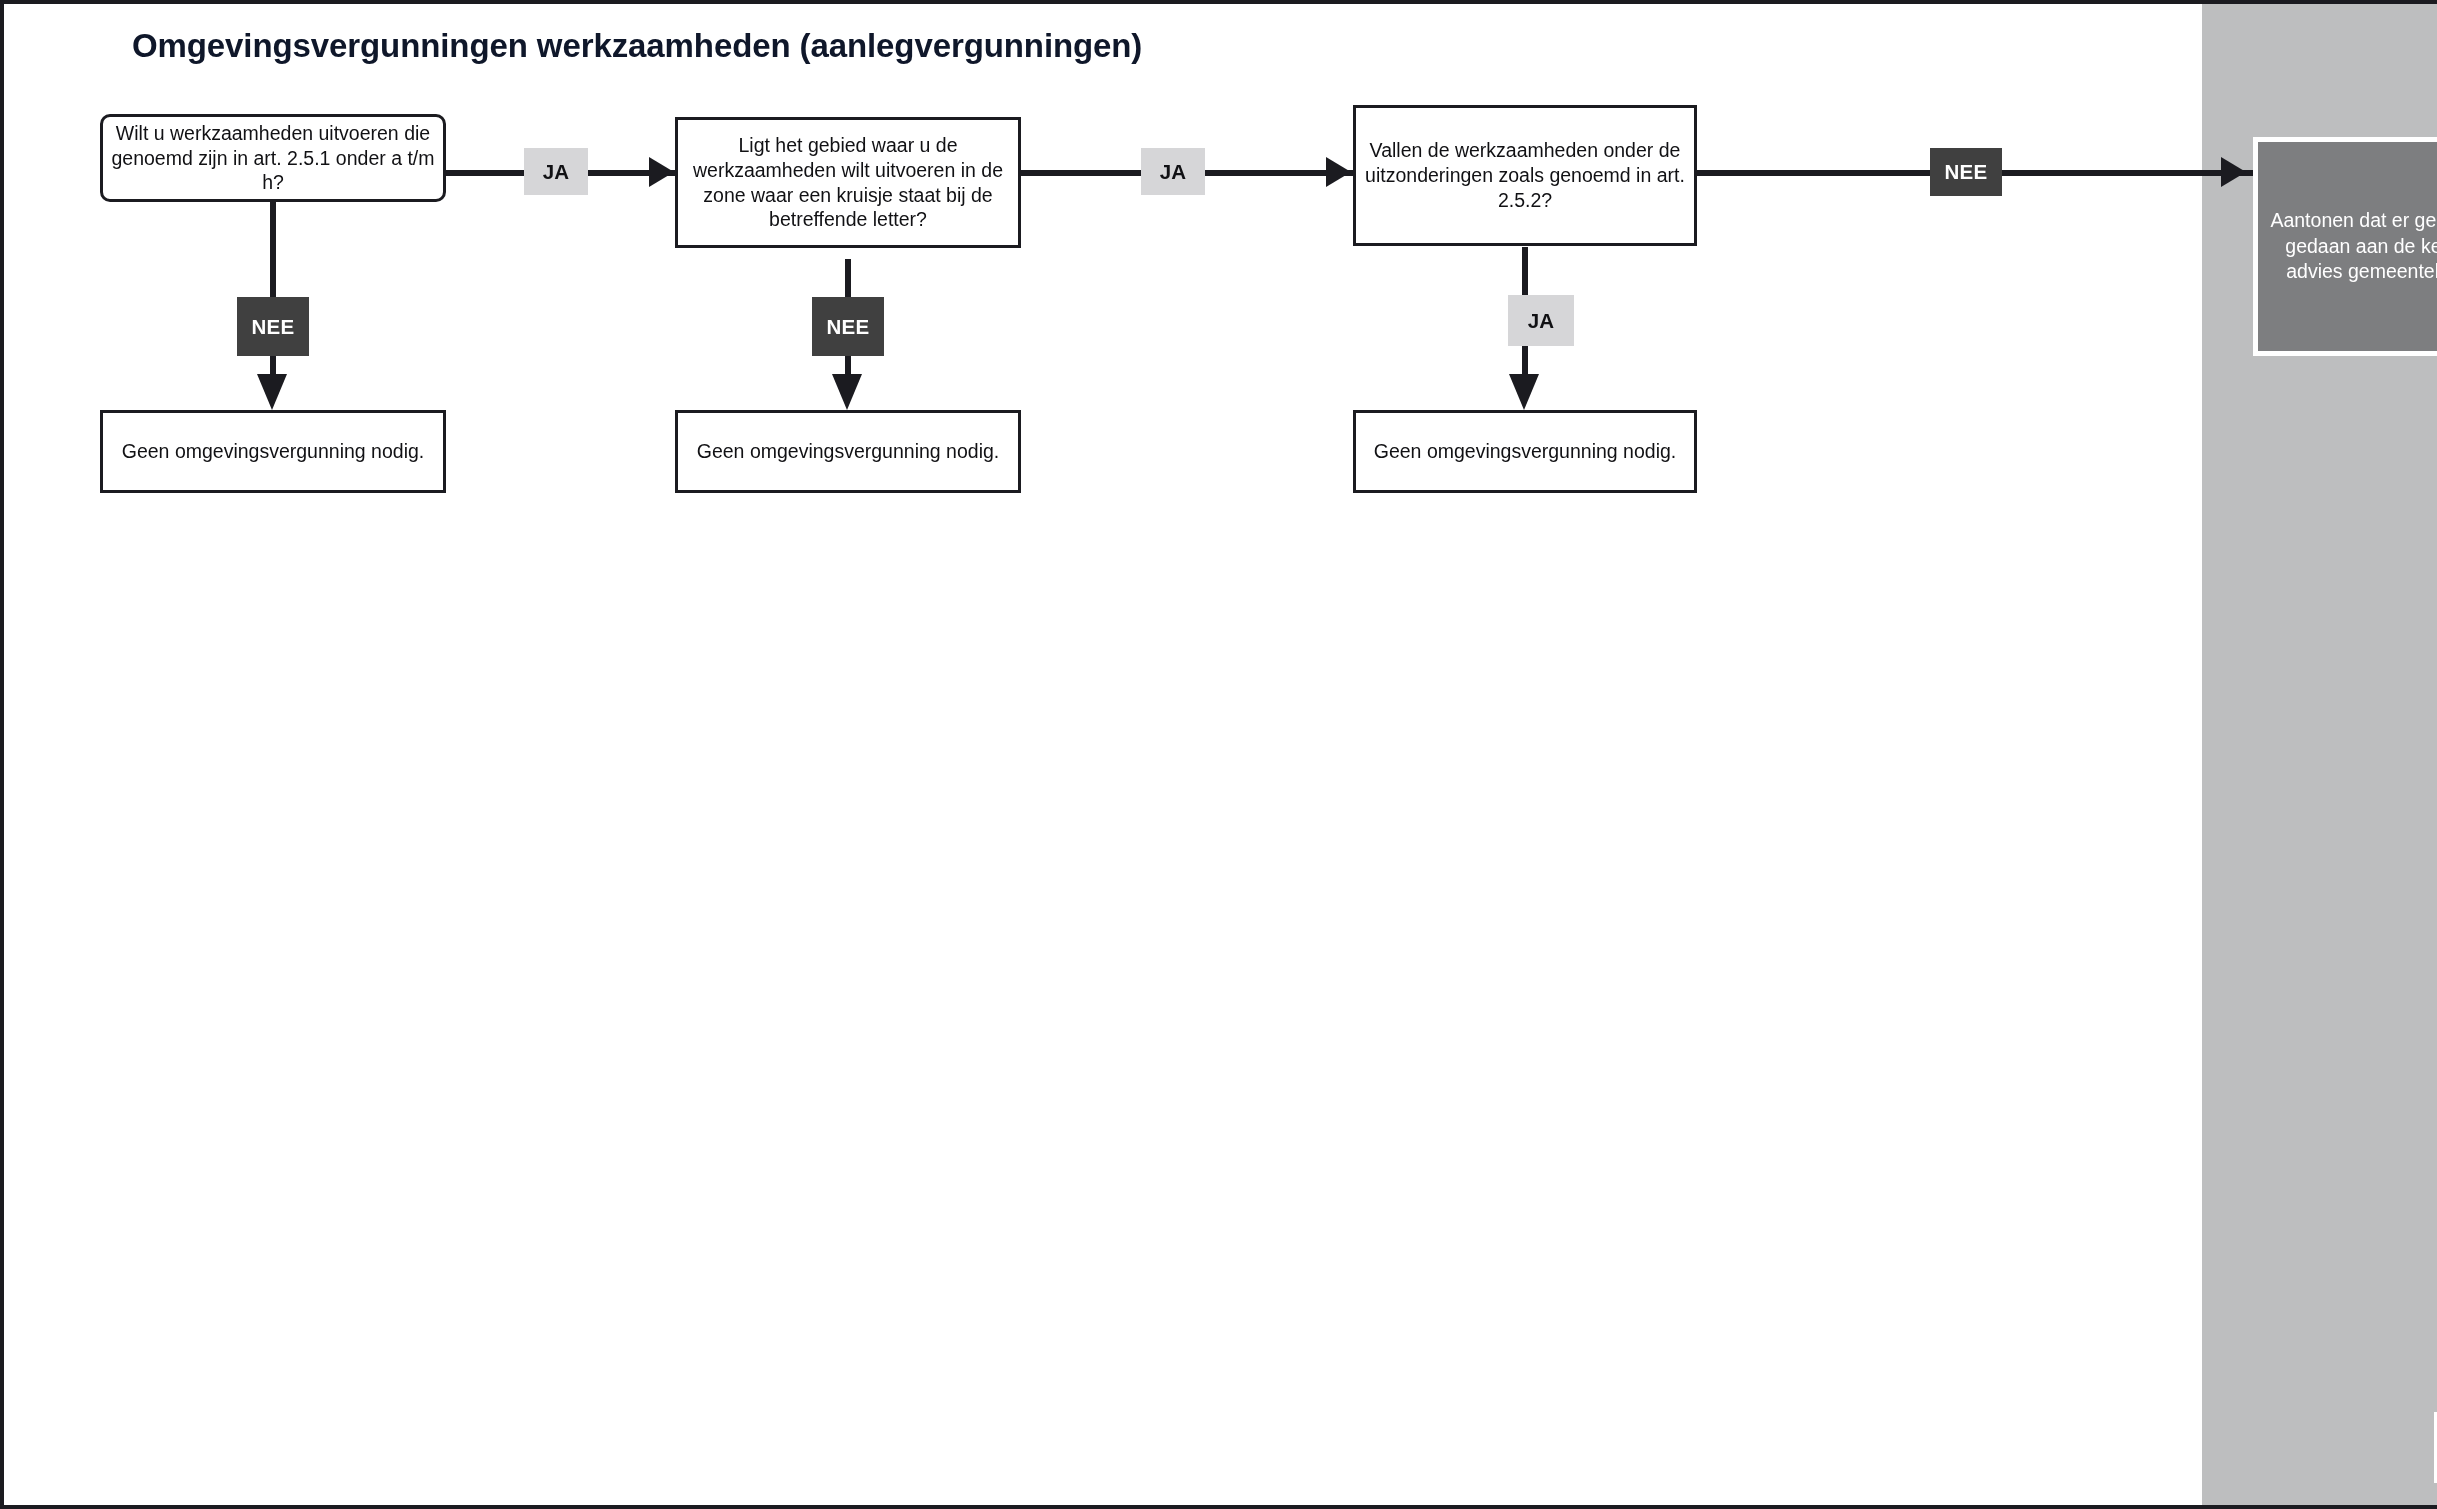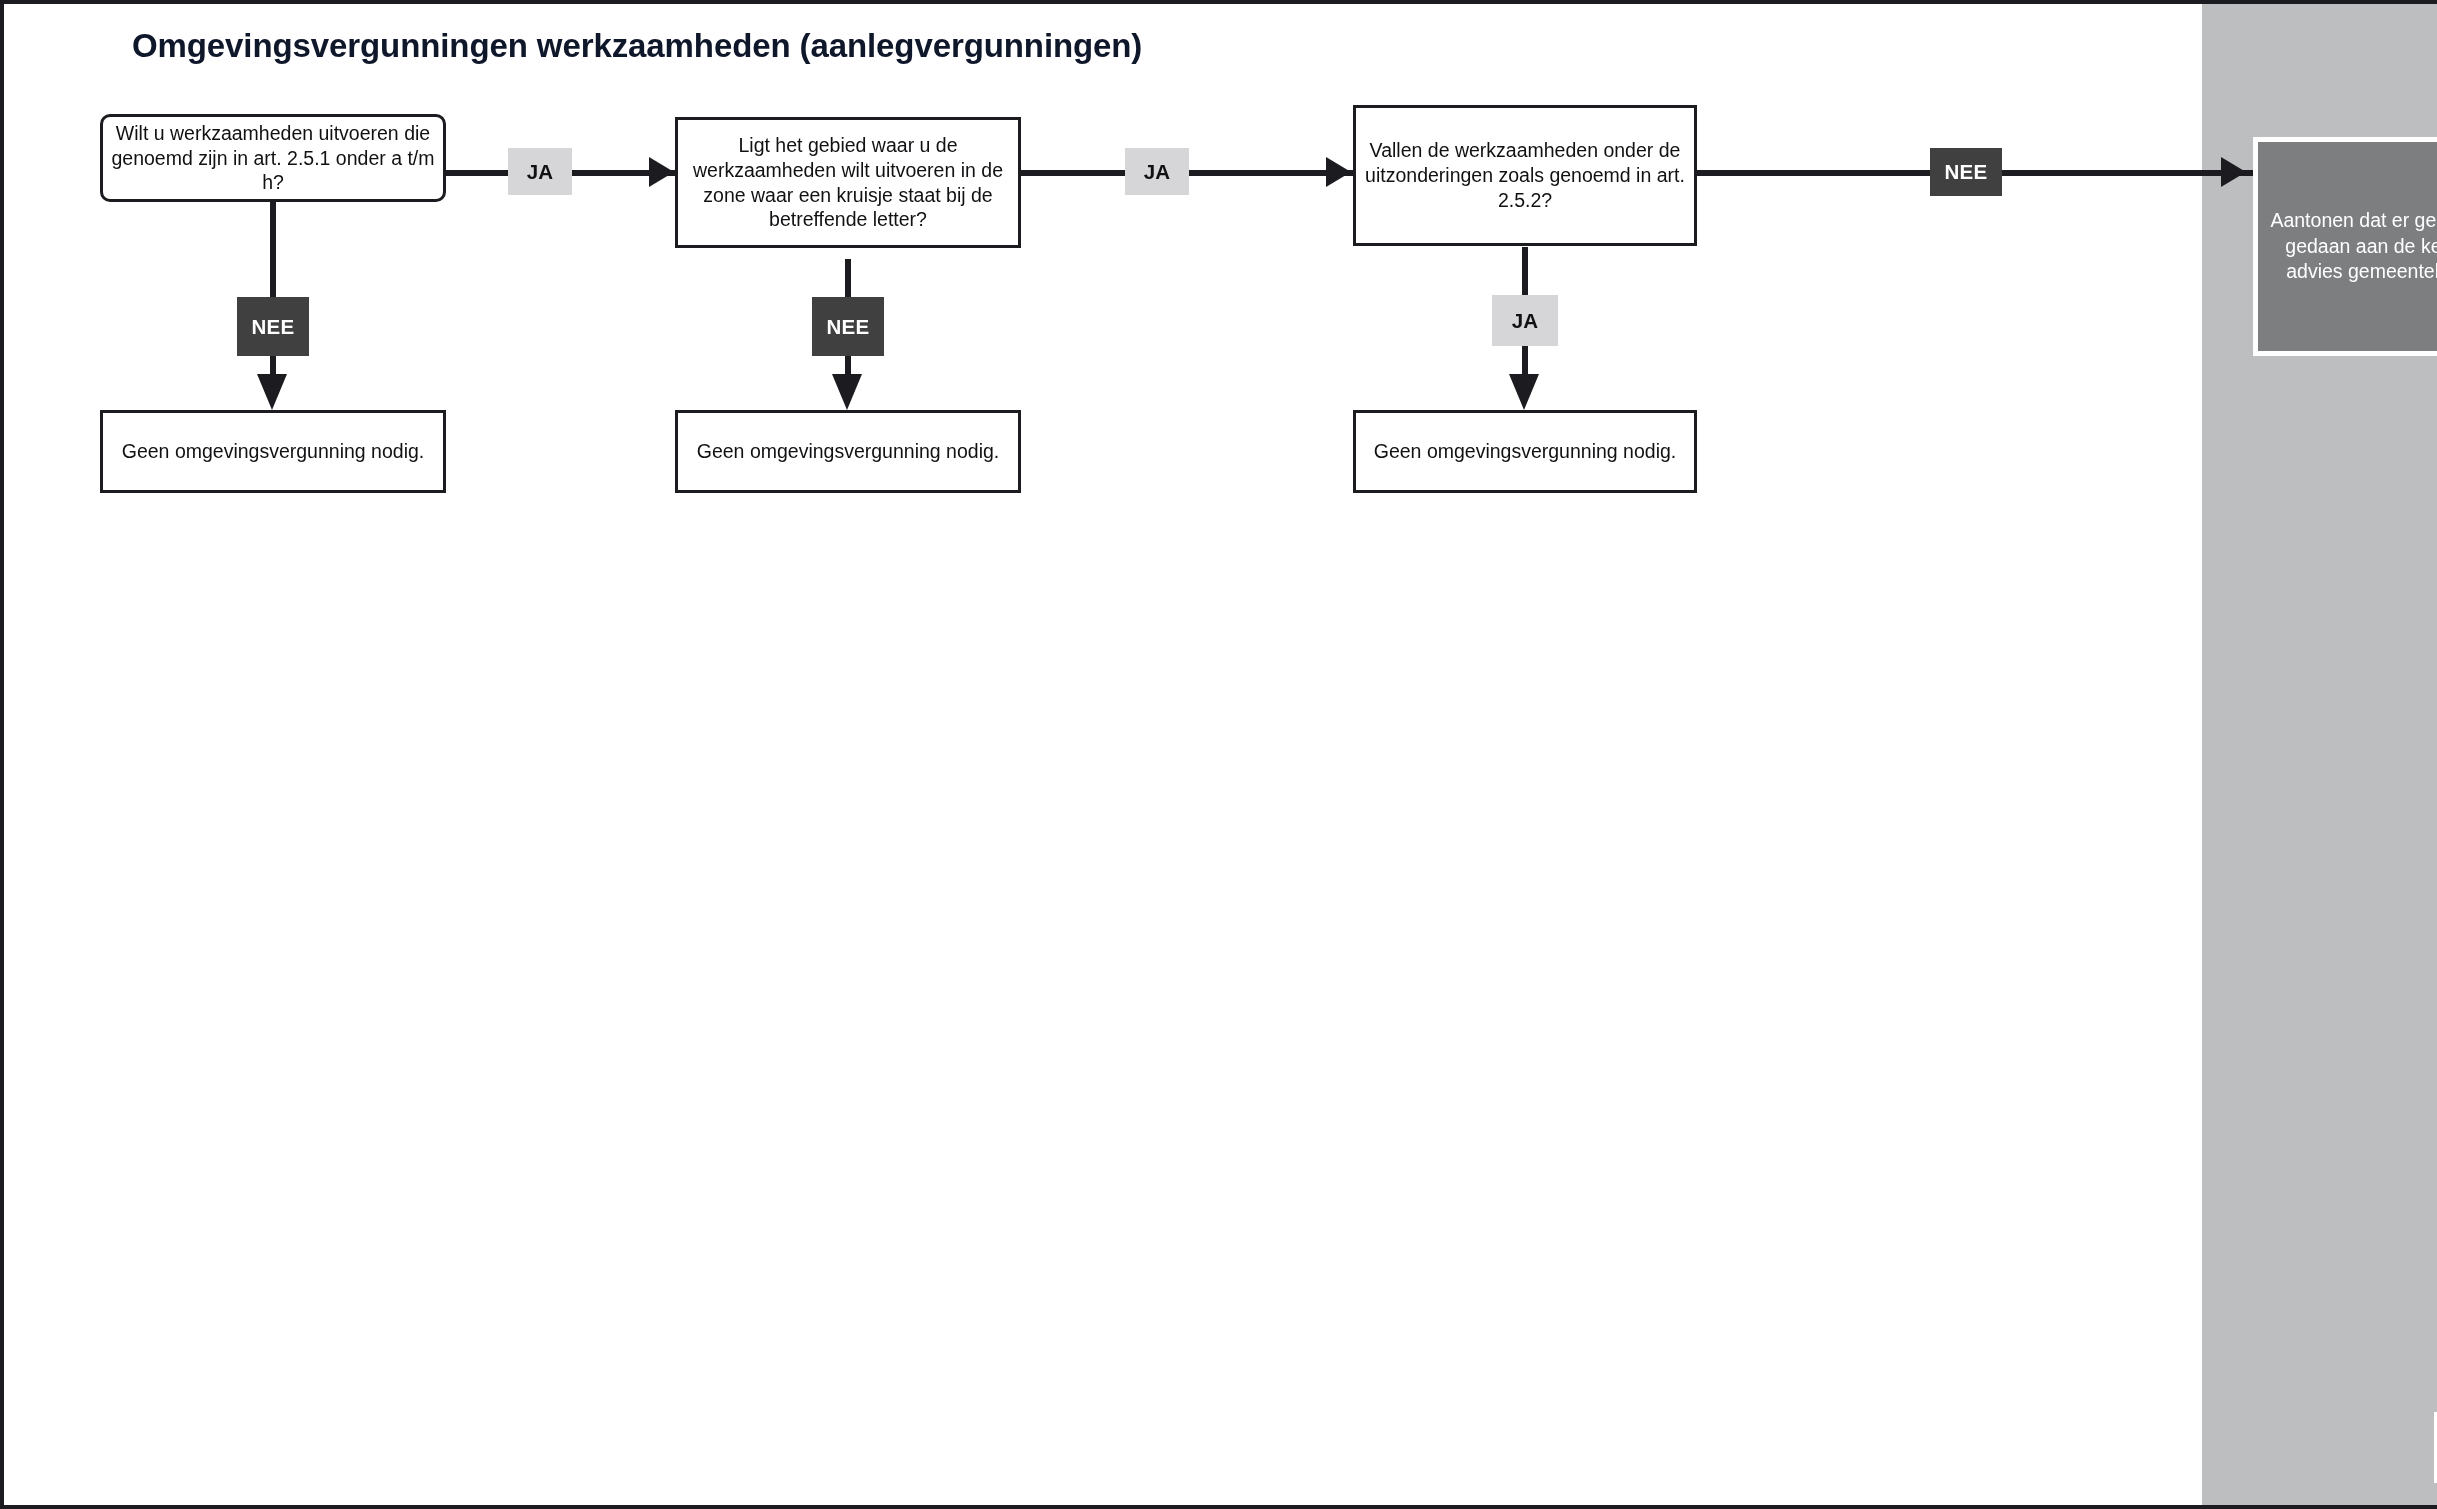--- a/index.html
+++ b/index.html
@@ -65,21 +65,21 @@
     border-left:15.6px solid transparent;
     border-right:15.6px solid transparent;
     border-top:36px solid #1b1b20;
   }
   
   .badge{
     position:absolute;box-sizing:border-box;
     display:flex;align-items:center;justify-content:center;
     font-size:20.5px;font-weight:bold;letter-spacing:0.2px;
   }
-  .badge-ja{background:#d6d6d8;color:#111114;}
+  .badge-ja{background:#d6d6d8;color:#111114;margin-left:16px;}
   .badge-nee{background:#404040;color:#ffffff;}
   
   #logo-card{
     position:absolute;left:2430px;top:1408px;width:150px;height:71px;
     background:#ffffff;
   }
 </style>
 </head>
 <body>
 

